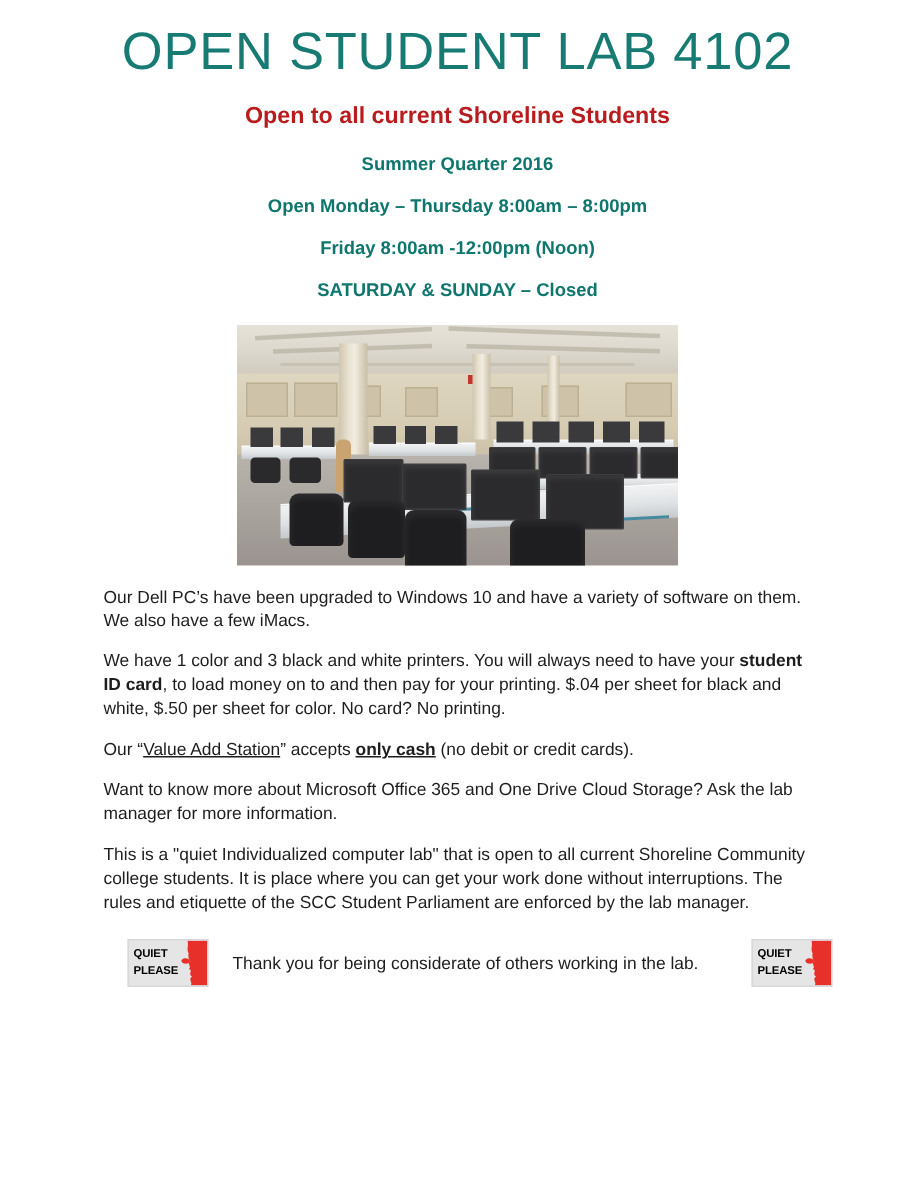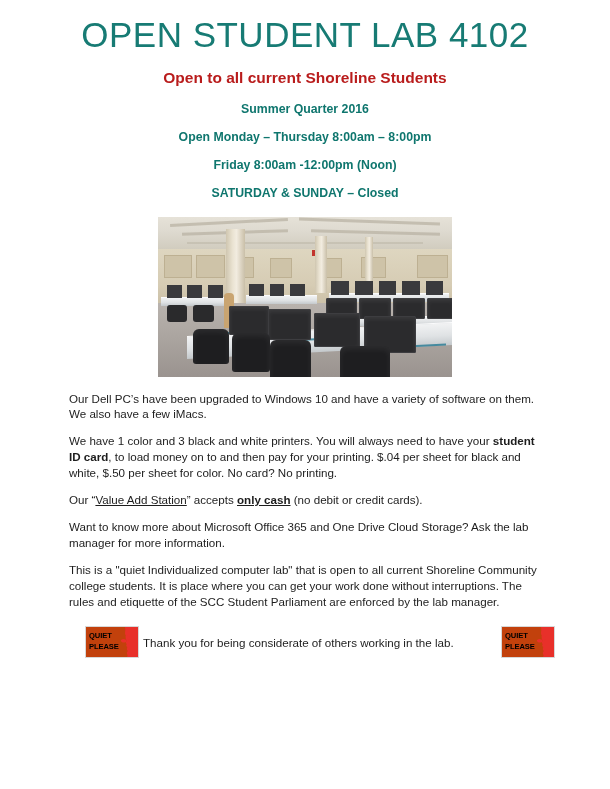--- a/index.html
+++ b/index.html
@@ -147,21 +147,21 @@
   .footer-row {
     margin-top: 16px;
     padding: 0 55px 0 85px;
     display: flex;
     align-items: center;
     justify-content: space-between;
   }
   .quiet-sign {
     width: 52px;
     height: 30px;
-    background: #c2410c;
+    background: #e5e5e5;
     border: 1px solid #d8d8d8;
     position: relative;
     flex: 0 0 auto;
     overflow: hidden;
   }
   .quiet-sign .qs-text {
     position: absolute;
     left: 3px; top: 4px;
     font-size: 7.6px;
     font-weight: bold;
@@ -172,21 +172,21 @@
   }
   .quiet-sign .qs-fig {
     position: absolute;
     right: 0; top: 0;
     width: 19px; height: 100%;
   }
   .thanks {
     font-size: 11.6px;
     color: #1d1d1d;
     flex: 1 1 auto;
-    padding-left: 4px;
+    padding-left: 16px;
   }
   .spacer-right { flex: 0 0 auto; }
 </style>
 </head>
 <body>
 
 <div class="page">
 
   <div class="header">
     <h1 class="main-title">OPEN STUDENT LAB 4102</h1>

